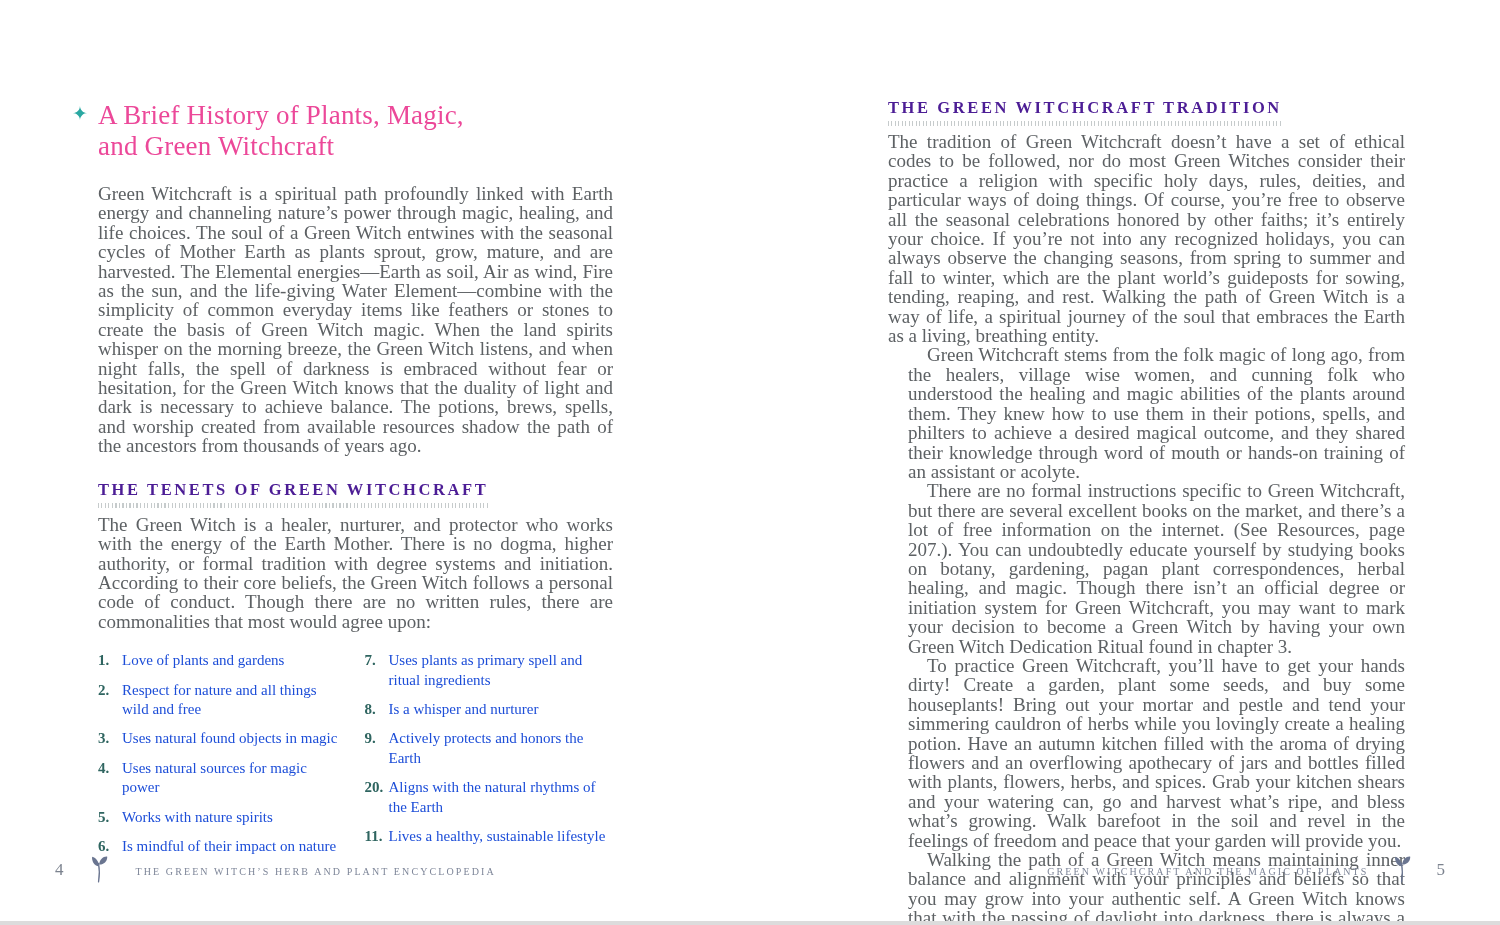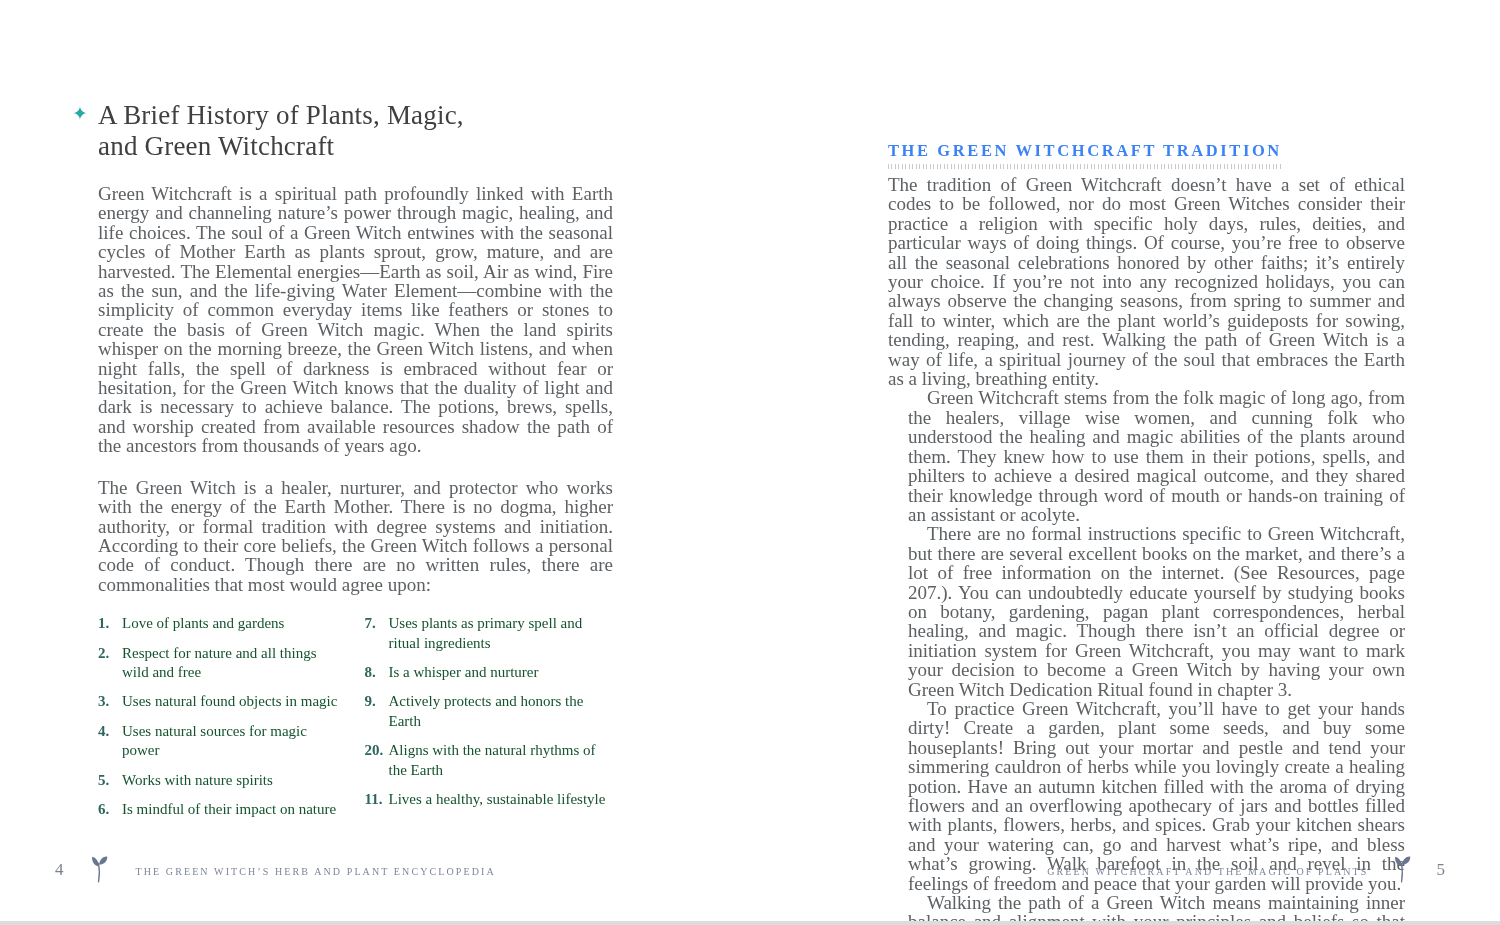--- a/index.html
+++ b/index.html
@@ -25,23 +25,22 @@
     font-size: 19px;
     line-height: 19.4px;
     color: #5d6164;
     text-align: justify;
   }
   .section-head-wrap { display: inline-block; margin-bottom: 7px; }
   .section-heading {
     font-size: 16.5px;
     font-weight: 700;
     letter-spacing: 2.6px;
-    color: #3b82f6;
+    color: #4c1d95;
     white-space: nowrap;
-    margin-top: 43px;
   }
   .tick-line {
     margin-top: 3px;
     height: 5px;
     background: repeating-linear-gradient(
       to right,
       #c6cbcc 0, #c6cbcc 1px,
       transparent 1px, transparent 3.5px
     );
   }
@@ -57,21 +56,21 @@
     position: absolute;
     left: -26px; top: 2px;
     font-size: 19px;
     color: #2aa8a2;
     font-family: "DejaVu Sans", sans-serif;
   }
   .chapter-title {
     font-size: 27px;
     font-weight: 400;
     line-height: 31px;
-    color: #404040;
+    color: #ec4899;
     letter-spacing: 0.2px;
   }
   .intro-para { margin-bottom: 22px; }
   .tenets-section-head { margin-top: 2px; }
   .tenets-intro { margin-bottom: 15px; }
 
   .tenets-grid {
     display: flex;
     gap: 18px;
     margin-top: 20px;
@@ -85,21 +84,21 @@
   .tenet-num {
     flex: 0 0 24px;
     font-weight: 700;
     color: #2f6560;
     font-size: 15px;
     line-height: 19.4px;
   }
   .tenet-text {
     font-size: 15px;
     line-height: 19.4px;
-    color: #14532d;
+    color: #1d4ed8;
   }
 
   
   .right-page {
     position: absolute;
     left: 888px; top: 98px;
     width: 517px;
   }
   .right-page .body-text { margin: 0; }
   .right-page .body-text.indent { text-indent: 19px; margin-left: 20px; }
@@ -141,20 +140,24 @@
     <div class="title-block">
       <span class="sparkle">✦</span>
       <h1 class="chapter-title">
         <span>A Brief History of Plants, Magic,</span><br>
         <span>and Green Witchcraft</span>
       </h1>
     </div>
 
     <p class="body-text intro-para">Green Witchcraft is a spiritual path profoundly linked with Earth energy and channeling nature’s power through magic, healing, and life choices. The soul of a Green Witch entwines with the seasonal cycles of Mother Earth as plants sprout, grow, mature, and are harvested. The Elemental energies—Earth as soil, Air as wind, Fire as the sun, and the life-giving Water Element—combine with the simplicity of common everyday items like feathers or stones to create the basis of Green Witch magic. When the land spirits whisper on the morning breeze, the Green Witch listens, and when night falls, the spell of darkness is embraced without fear or hesitation, for the Green Witch knows that the duality of light and dark is necessary to achieve balance. The potions, brews, spells, and worship created from available resources shadow the path of the ancestors from thousands of years ago.</p>
 
+    <div class="section-head-wrap tenets-section-head">
+      <div class="section-heading">THE TENETS OF GREEN WITCHCRAFT</div>
+      <div class="tick-line"></div>
+    </div>
 
     <p class="body-text tenets-intro">The Green Witch is a healer, nurturer, and protector who works with the energy of the Earth Mother. There is no dogma, higher authority, or formal tradition with degree systems and initiation. According to their core beliefs, the Green Witch follows a personal code of conduct. Though there are no written rules, there are commonalities that most would agree upon:</p>
 
     <div class="tenets-grid">
       <div class="tenets-col">
         <div class="tenet">
           <span class="tenet-num">1.</span>
           <span class="tenet-text">Love of plants and gardens</span>
         </div>
         <div class="tenet">

